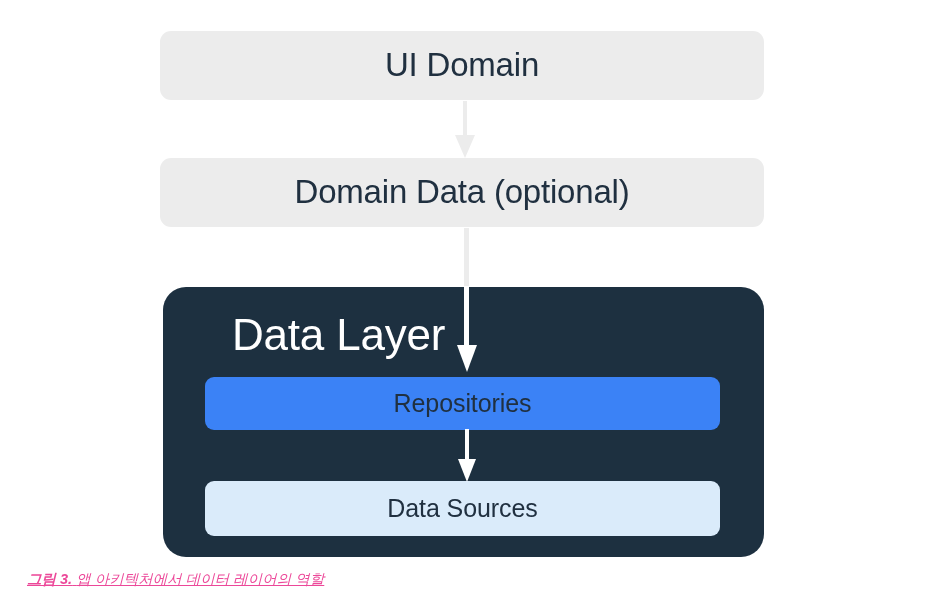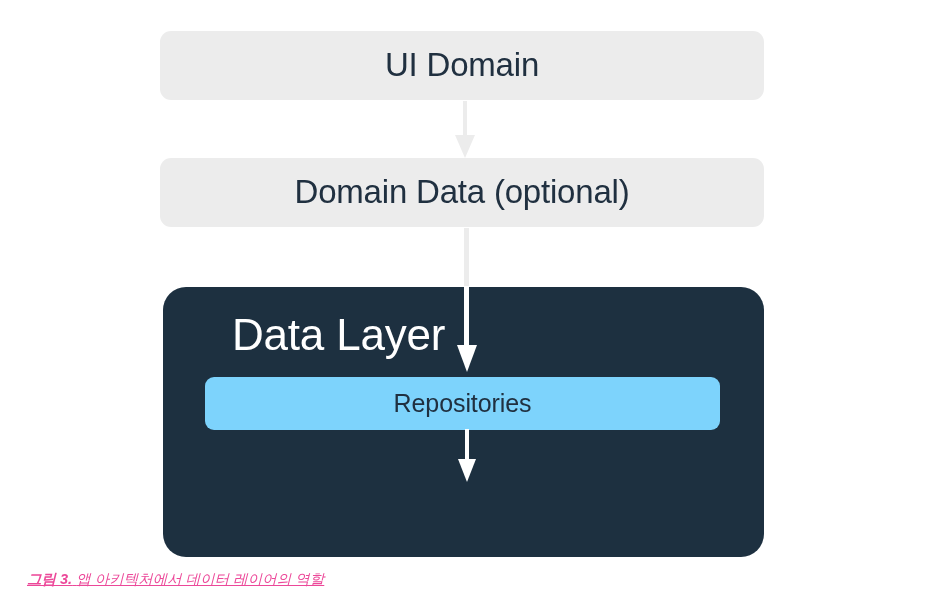--- a/index.html
+++ b/index.html
@@ -102,21 +102,21 @@
     color: #203040;
     letter-spacing: -0.1px;
     z-index: 3;
   }
 
   #node-repositories {
     left: 205px;
     top: 377px;
     width: 515px;
     height: 53px;
-    background: #7dd3fc;
+    background: #3b82f6;
   }
 
   #node-data-sources {
     left: 205px;
     top: 481px;
     width: 515px;
     height: 55px;
     background: #daebfa;
   }
 
@@ -211,20 +211,23 @@
       <span>Repositories</span>
     </div>
 
     <div class="arrow" id="arrow-repositories-to-datasources">
       <svg width="30" height="54" viewBox="0 0 30 54">
         <rect x="13" y="0" width="4" height="32" fill="#ffffff"></rect>
         <polygon points="6,30 24,30 15,53" fill="#ffffff"></polygon>
       </svg>
     </div>
 
+    <div class="node node--inner" id="node-data-sources">
+      <span>Data Sources</span>
+    </div>
 
   </div>
 
   <div id="figure-caption">
     <span class="caption-label">그림 3.</span><span>&nbsp;</span><span class="caption-text">앱 아키텍처에서 데이터 레이어의 역할</span>
   </div>
 
 </div>
 
 </body></html>

